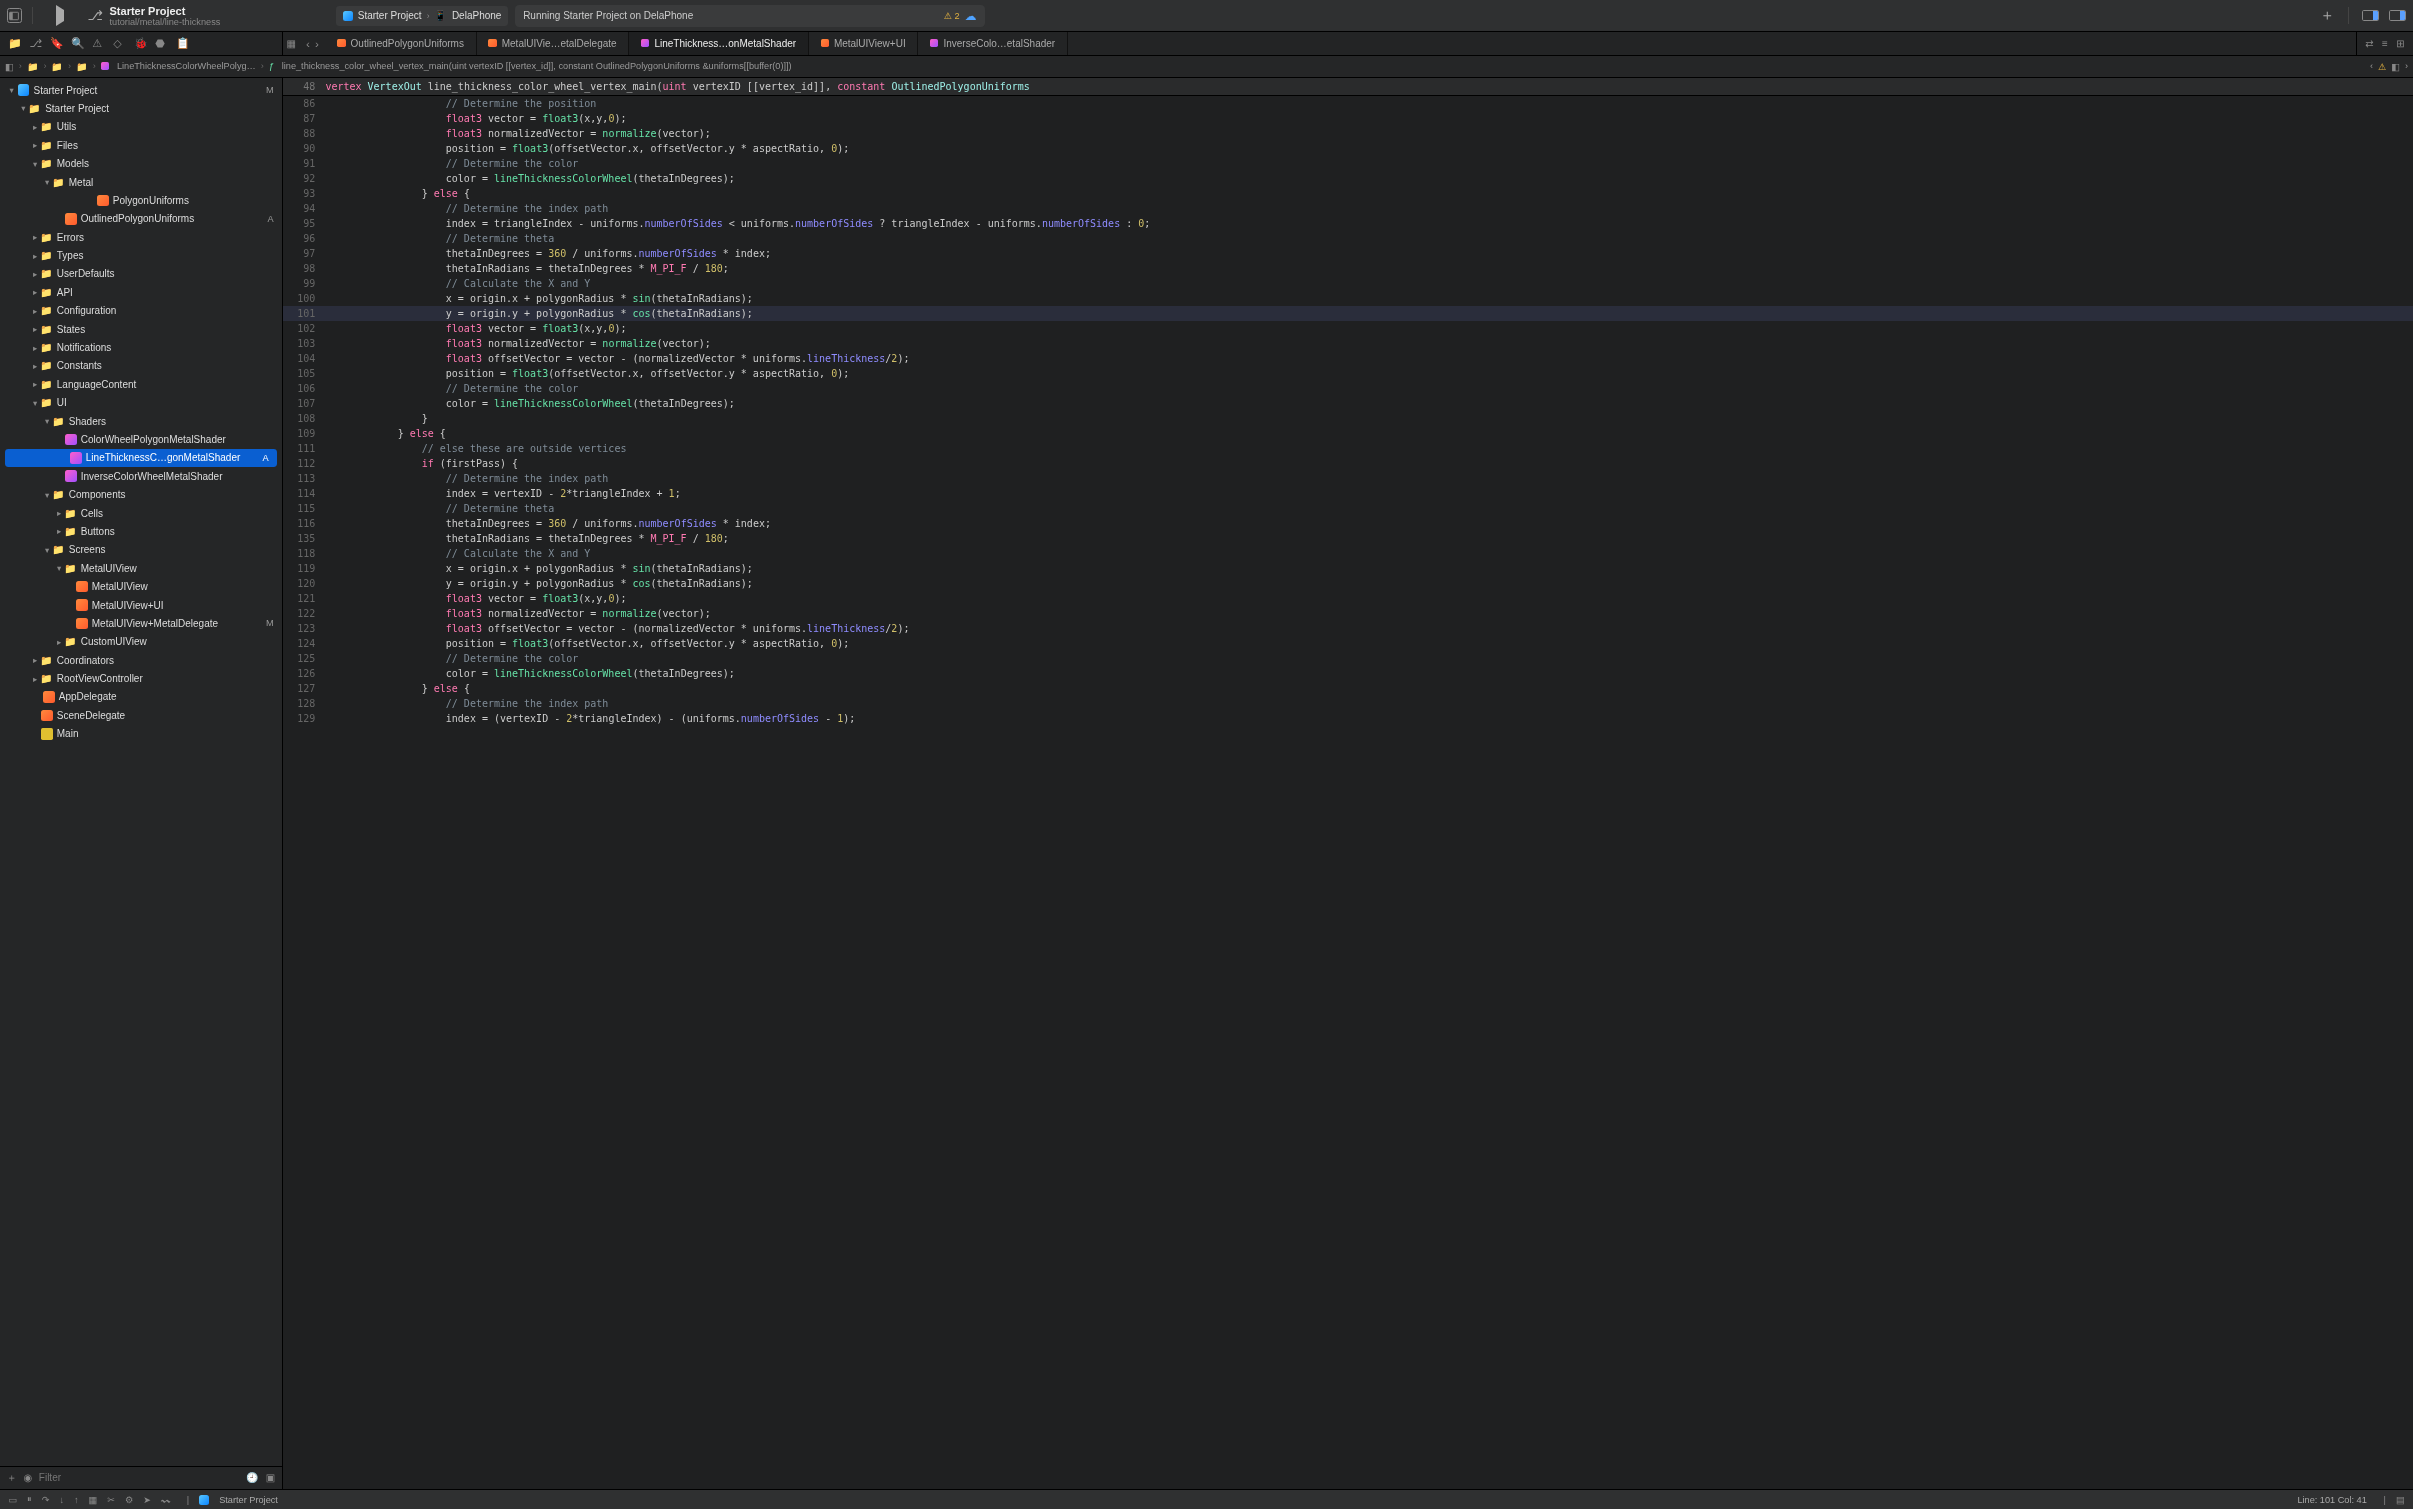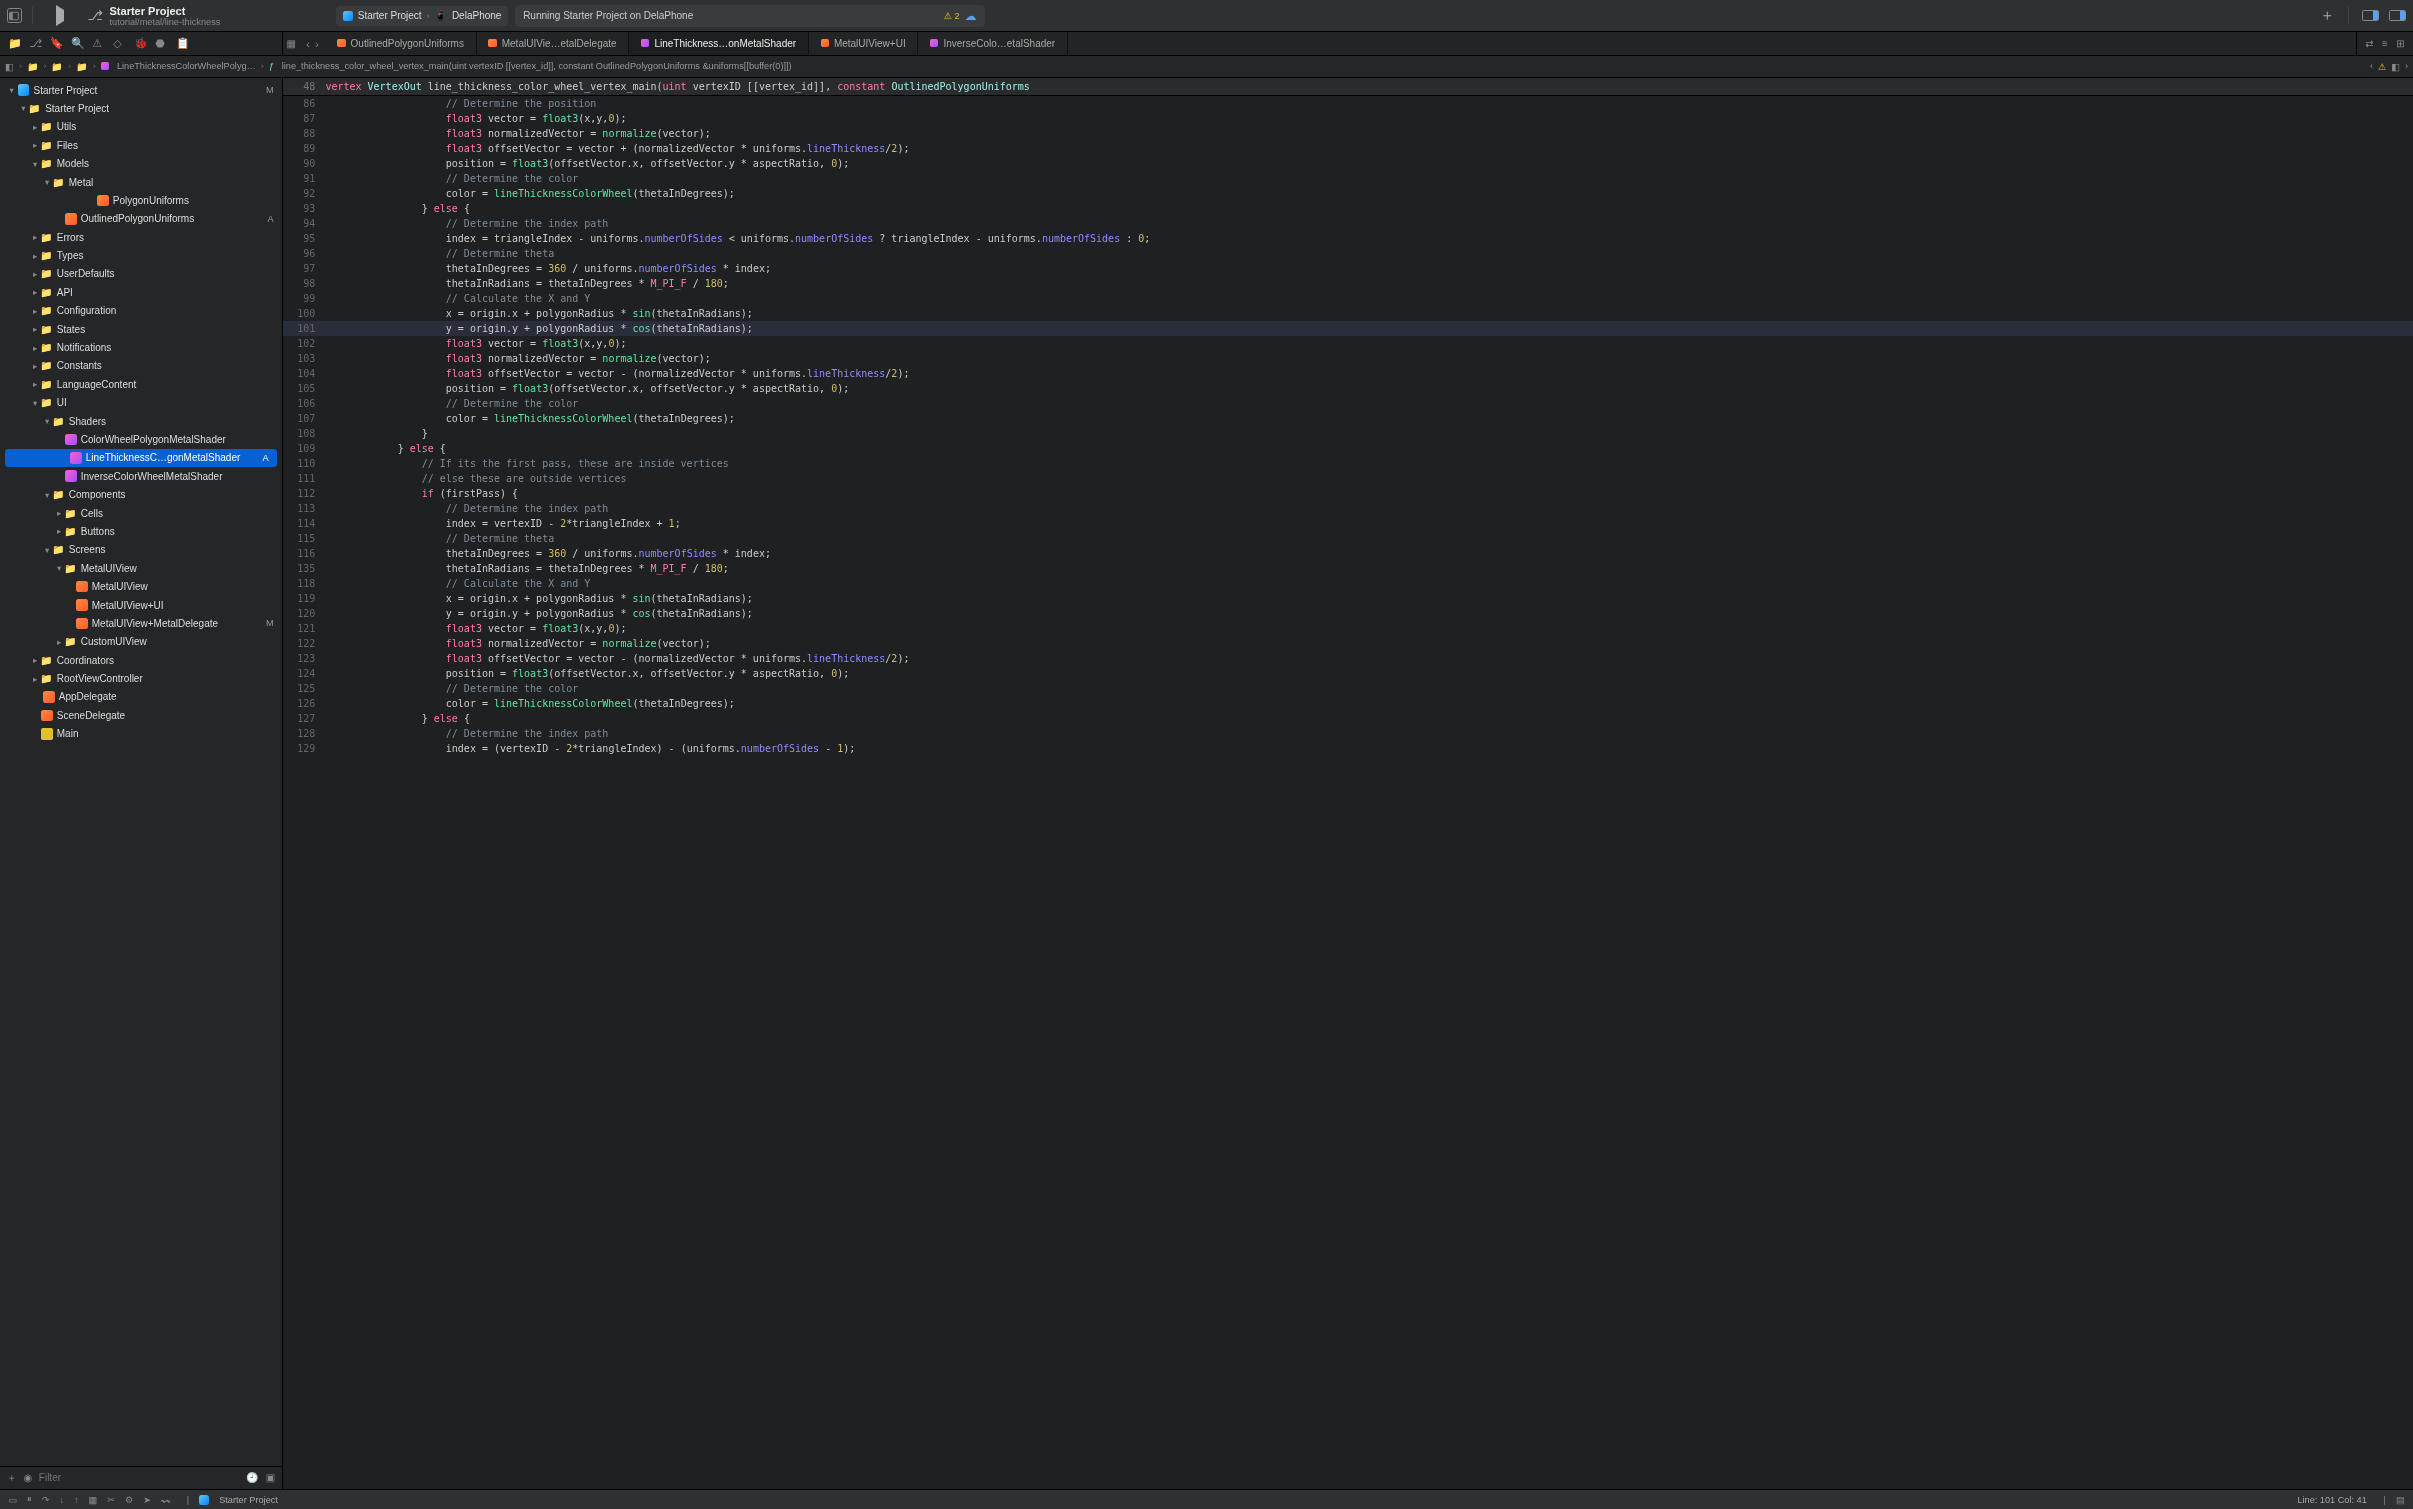--- a/index.html
+++ b/index.html
@@ -604,42 +604,40 @@
 
   <div class="editor-pane">
     <div class="sticky-header">
       <span class="gut">48</span>
       <span class="code-content" id="sticky-code"><span class="kw">vertex</span><span> </span><span class="type">VertexOut</span><span> line_thickness_color_wheel_vertex_main(</span><span class="kw">uint</span><span> vertexID [[vertex_id]], </span><span class="kw">constant</span><span> </span><span class="type">OutlinedPolygonUniforms</span></span>
     </div>
     <div class="code-scroll" id="code">
         <div class="code-line"><span class="gutter">86</span><span class="code-content"><span>                    </span><span class="comment">// Determine the position</span></span></div>
         <div class="code-line"><span class="gutter">87</span><span class="code-content"><span>                    </span><span class="kw">float3</span><span> vector = </span><span class="func">float3</span><span>(x,y,</span><span class="num">0</span><span>);</span></span></div>
         <div class="code-line"><span class="gutter">88</span><span class="code-content"><span>                    </span><span class="kw">float3</span><span> normalizedVector = </span><span class="func">normalize</span><span>(vector);</span></span></div>
-        <div class="code-line"><span class="gutter">89</span><span class="code-content"><span>                    </span><span class="kw">float3</span><span> offsetVector = vector + (normalizedVector * uniforms.</span><span class="prop">lineThickness</span><span>/</span><span class="num">2</span><span>);</span></span></div>
         <div class="code-line"><span class="gutter">90</span><span class="code-content"><span>                    </span><span>position = </span><span class="func">float3</span><span>(offsetVector.x, offsetVector.y * aspectRatio, </span><span class="num">0</span><span>);</span></span></div>
         <div class="code-line"><span class="gutter">91</span><span class="code-content"><span>                    </span><span class="comment">// Determine the color</span></span></div>
         <div class="code-line"><span class="gutter">92</span><span class="code-content"><span>                    </span><span>color = </span><span class="func">lineThicknessColorWheel</span><span>(thetaInDegrees);</span></span></div>
         <div class="code-line"><span class="gutter">93</span><span class="code-content"><span>                </span><span>} </span><span class="kw">else</span><span> {</span></span></div>
         <div class="code-line"><span class="gutter">94</span><span class="code-content"><span>                    </span><span class="comment">// Determine the index path</span></span></div>
         <div class="code-line"><span class="gutter">95</span><span class="code-content"><span>                    </span><span>index = triangleIndex - uniforms.</span><span class="prop">numberOfSides</span><span> &lt; uniforms.</span><span class="prop">numberOfSides</span><span> ? triangleIndex - uniforms.</span><span class="prop">numberOfSides</span><span> : </span><span class="num">0</span><span>;</span></span></div>
         <div class="code-line"><span class="gutter">96</span><span class="code-content"><span>                    </span><span class="comment">// Determine theta</span></span></div>
         <div class="code-line"><span class="gutter">97</span><span class="code-content"><span>                    </span><span>thetaInDegrees = </span><span class="num">360</span><span> / uniforms.</span><span class="prop">numberOfSides</span><span> * index;</span></span></div>
         <div class="code-line"><span class="gutter">98</span><span class="code-content"><span>                    </span><span>thetaInRadians = thetaInDegrees * </span><span class="const">M_PI_F</span><span> / </span><span class="num">180</span><span>;</span></span></div>
         <div class="code-line"><span class="gutter">99</span><span class="code-content"><span>                    </span><span class="comment">// Calculate the X and Y</span></span></div>
         <div class="code-line"><span class="gutter">100</span><span class="code-content"><span>                    </span><span>x = origin.x + polygonRadius * </span><span class="func">sin</span><span>(thetaInRadians);</span></span></div>
         <div class="code-line hl"><span class="gutter">101</span><span class="code-content"><span>                    </span><span>y = origin.y + polygonRadius * </span><span class="func">cos</span><span>(thetaInRadians);</span></span></div>
         <div class="code-line"><span class="gutter">102</span><span class="code-content"><span>                    </span><span class="kw">float3</span><span> vector = </span><span class="func">float3</span><span>(x,y,</span><span class="num">0</span><span>);</span></span></div>
         <div class="code-line"><span class="gutter">103</span><span class="code-content"><span>                    </span><span class="kw">float3</span><span> normalizedVector = </span><span class="func">normalize</span><span>(vector);</span></span></div>
         <div class="code-line"><span class="gutter">104</span><span class="code-content"><span>                    </span><span class="kw">float3</span><span> offsetVector = vector - (normalizedVector * uniforms.</span><span class="prop">lineThickness</span><span>/</span><span class="num">2</span><span>);</span></span></div>
         <div class="code-line"><span class="gutter">105</span><span class="code-content"><span>                    </span><span>position = </span><span class="func">float3</span><span>(offsetVector.x, offsetVector.y * aspectRatio, </span><span class="num">0</span><span>);</span></span></div>
         <div class="code-line"><span class="gutter">106</span><span class="code-content"><span>                    </span><span class="comment">// Determine the color</span></span></div>
         <div class="code-line"><span class="gutter">107</span><span class="code-content"><span>                    </span><span>color = </span><span class="func">lineThicknessColorWheel</span><span>(thetaInDegrees);</span></span></div>
         <div class="code-line"><span class="gutter">108</span><span class="code-content"><span>                </span><span>}</span></span></div>
         <div class="code-line"><span class="gutter">109</span><span class="code-content"><span>            </span><span>} </span><span class="kw">else</span><span> {</span></span></div>
-        <div class="code-line"><span class="gutter">110</span><span class="code-content"><span>                </span><span class="comment">// If its the first pass, these are inside vertices</span></span></div>
         <div class="code-line"><span class="gutter">111</span><span class="code-content"><span>                </span><span class="comment">// else these are outside vertices</span></span></div>
         <div class="code-line"><span class="gutter">112</span><span class="code-content"><span>                </span><span class="kw">if</span><span> (firstPass) {</span></span></div>
         <div class="code-line"><span class="gutter">113</span><span class="code-content"><span>                    </span><span class="comment">// Determine the index path</span></span></div>
         <div class="code-line"><span class="gutter">114</span><span class="code-content"><span>                    </span><span>index = vertexID - </span><span class="num">2</span><span>*triangleIndex + </span><span class="num">1</span><span>;</span></span></div>
         <div class="code-line"><span class="gutter">115</span><span class="code-content"><span>                    </span><span class="comment">// Determine theta</span></span></div>
         <div class="code-line"><span class="gutter">116</span><span class="code-content"><span>                    </span><span>thetaInDegrees = </span><span class="num">360</span><span> / uniforms.</span><span class="prop">numberOfSides</span><span> * index;</span></span></div>
         <div class="code-line"><span class="gutter">135</span><span class="code-content"><span>                    </span><span>thetaInRadians = thetaInDegrees * </span><span class="const">M_PI_F</span><span> / </span><span class="num">180</span><span>;</span></span></div>
         <div class="code-line"><span class="gutter">118</span><span class="code-content"><span>                    </span><span class="comment">// Calculate the X and Y</span></span></div>
         <div class="code-line"><span class="gutter">119</span><span class="code-content"><span>                    </span><span>x = origin.x + polygonRadius * </span><span class="func">sin</span><span>(thetaInRadians);</span></span></div>
         <div class="code-line"><span class="gutter">120</span><span class="code-content"><span>                    </span><span>y = origin.y + polygonRadius * </span><span class="func">cos</span><span>(thetaInRadians);</span></span></div>

